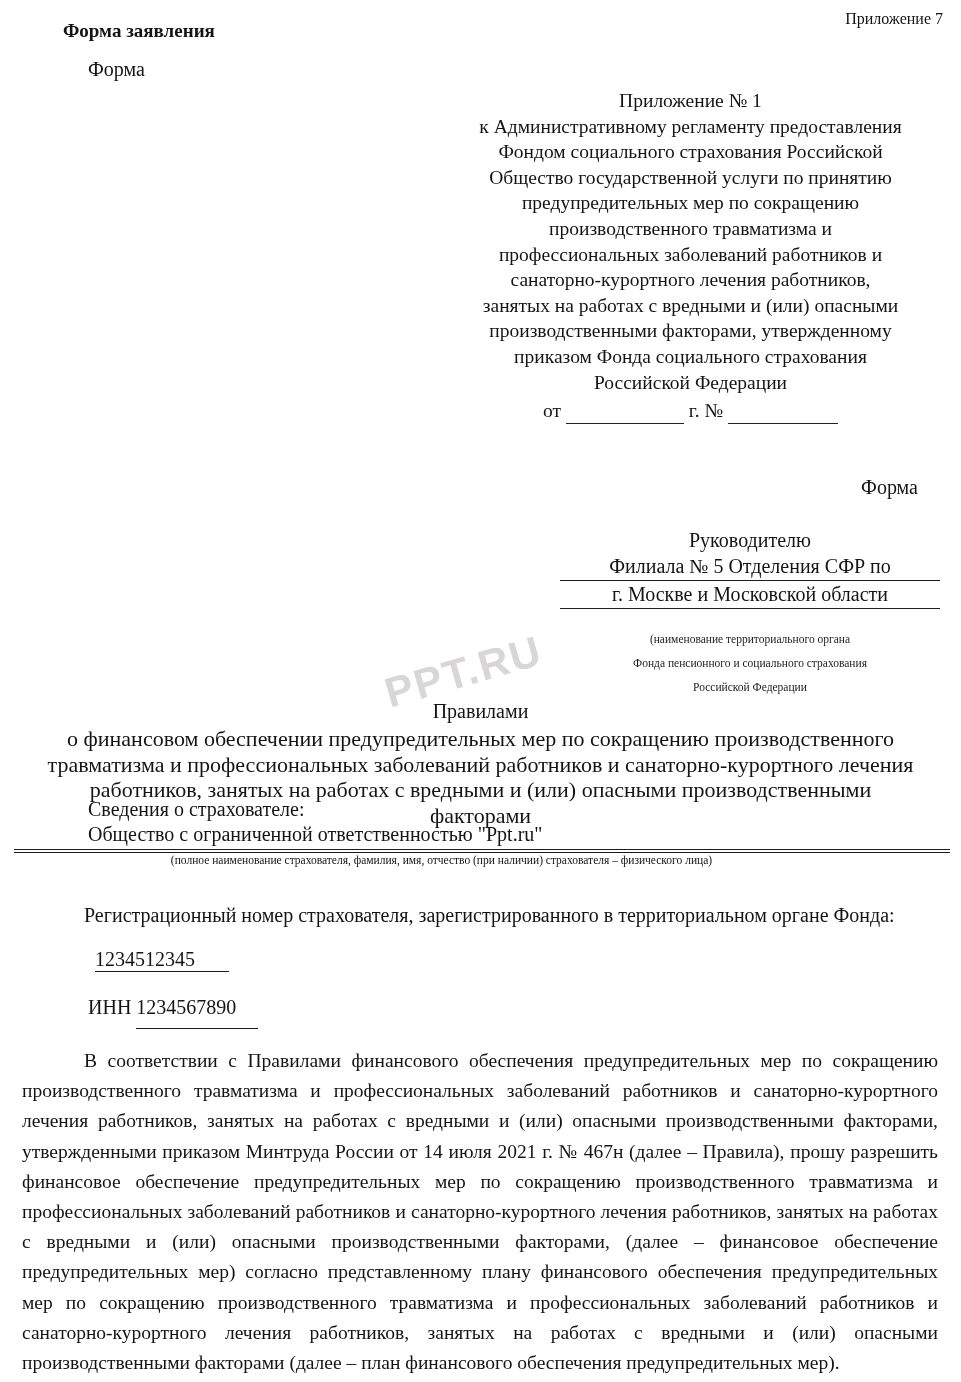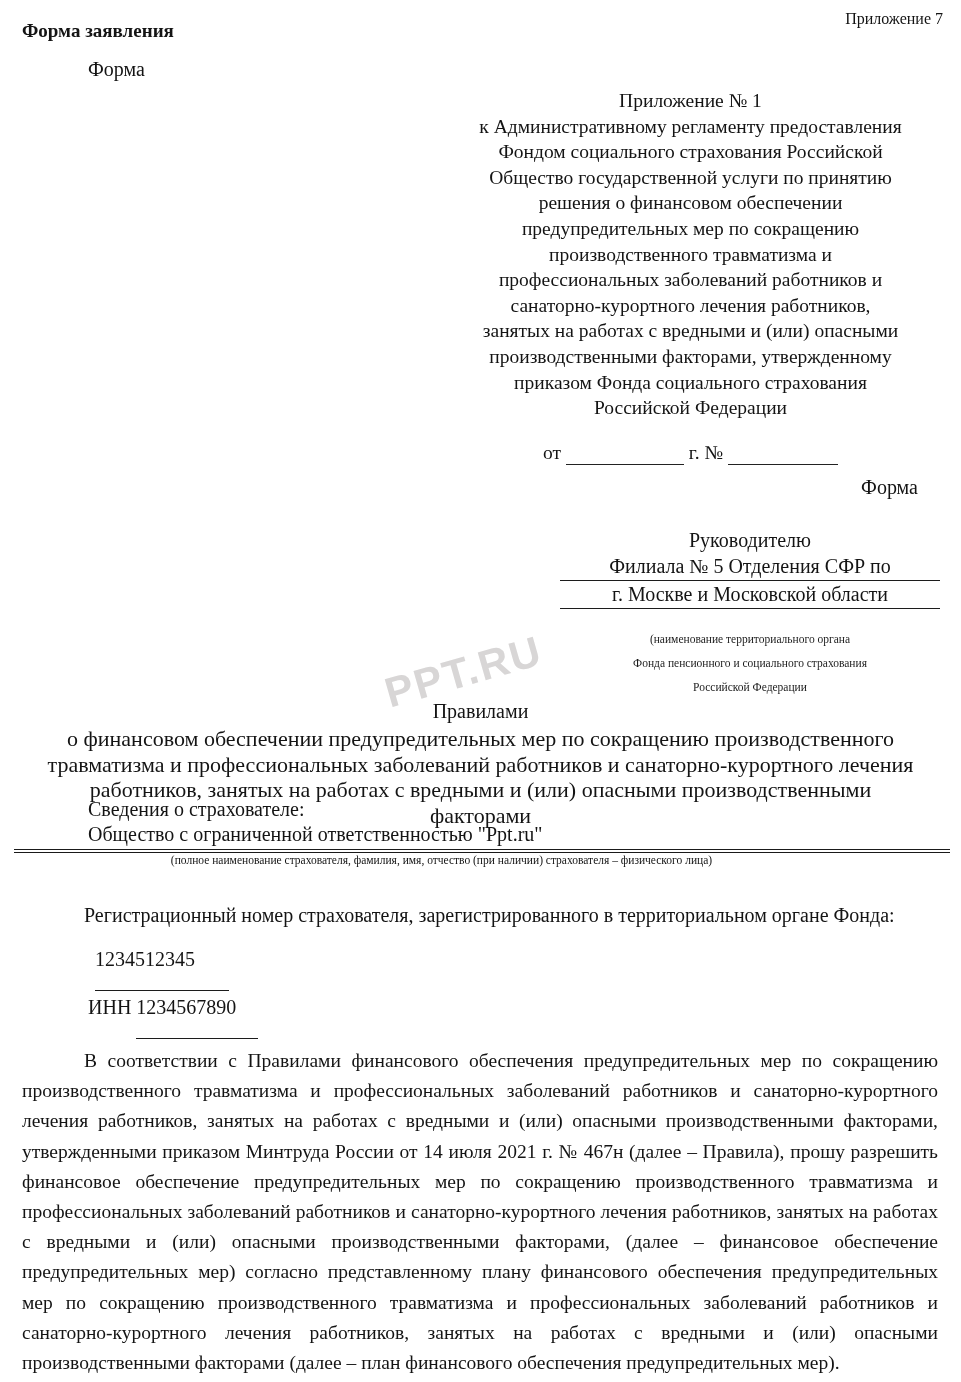--- a/index.html
+++ b/index.html
@@ -41,20 +41,21 @@
     z-index: 0;
     white-space: nowrap;
   }
 
   .layer { position: relative; z-index: 2; }
 
   
   .hdr {
     position: relative;
     height: 52px;
+    margin-left: 41px;
   }
   .hdr-left {
     position: absolute;
     left: 22px;
     top: 20px;
     font-size: 19px;
     font-weight: 700;
     white-space: nowrap;
   }
   .hdr-right {
@@ -78,21 +79,21 @@
     left: 447px;
     top: 88px;
     width: 487px;
     text-align: center;
     font-size: 19.5px;
     line-height: 25.6px;
   }
   .appendix-block .ln { white-space: nowrap; }
 
   .dateline {
-    margin-top: 19px;
+    margin-top: 3px;
     font-size: 19.5px;
     white-space: nowrap;
   }
   .blank {
     display: inline-block;
     border-bottom: 1.3px solid #222;
     height: 17px;
     vertical-align: bottom;
   }
   .blank-a { width: 118px; }
@@ -199,33 +200,33 @@
     text-align: justify;
     text-align-last: left;
   }
   .regpara .ind { display: inline-block; width: 62px; }
 
   .regnum {
     position: absolute;
     left: 95px;
     top: 948px;
     font-size: 20px;
-    padding-bottom: 19px;
+    padding-bottom: 0;
     border-bottom: 1.5px solid #1c1c1c;
     min-width: 134px;
   }
   .inn {
     position: absolute;
     left: 88px;
     top: 996px;
     font-size: 20px;
   }
   .inn .val {
     border-bottom: 1.5px solid #1c1c1c;
-    padding: 0 22px 20px 0;
+    padding: 0 22px 10px 0;
   }
 
   
   .body-par {
     position: absolute;
     left: 22px;
     top: 1046px;
     width: 916px;
     font-size: 19.5px;
     line-height: 30.2px;
@@ -249,21 +250,20 @@
       <div class="hdr-right">Приложение 7</div>
     </div>
 
     <div class="forma-left">Форма</div>
 
     <div class="appendix-block">
       <div class="ln">Приложение № 1</div>
       <div class="ln">к Административному регламенту предоставления</div>
       <div class="ln">Фондом социального страхования Российской</div>
       <div class="ln">Общество государственной услуги по принятию</div>
-      <div class="ln">решения о финансовом обеспечении</div>
       <div class="ln">предупредительных мер по сокращению</div>
       <div class="ln">производственного травматизма и</div>
       <div class="ln">профессиональных заболеваний работников и</div>
       <div class="ln">санаторно-курортного лечения работников,</div>
       <div class="ln">занятых на работах с вредными и (или) опасными</div>
       <div class="ln">производственными факторами, утвержденному</div>
       <div class="ln">приказом Фонда социального страхования</div>
       <div class="ln">Российской Федерации</div>
 
       <div class="dateline">

